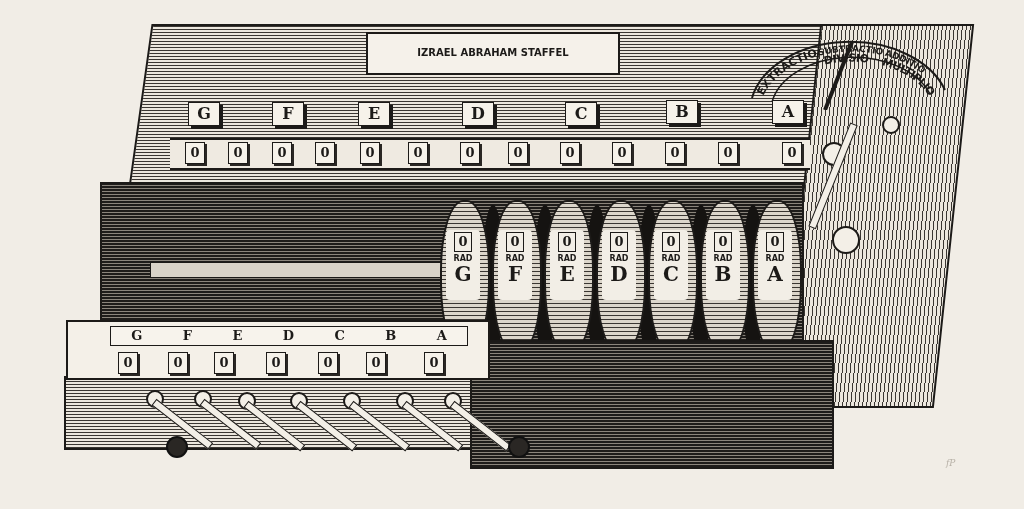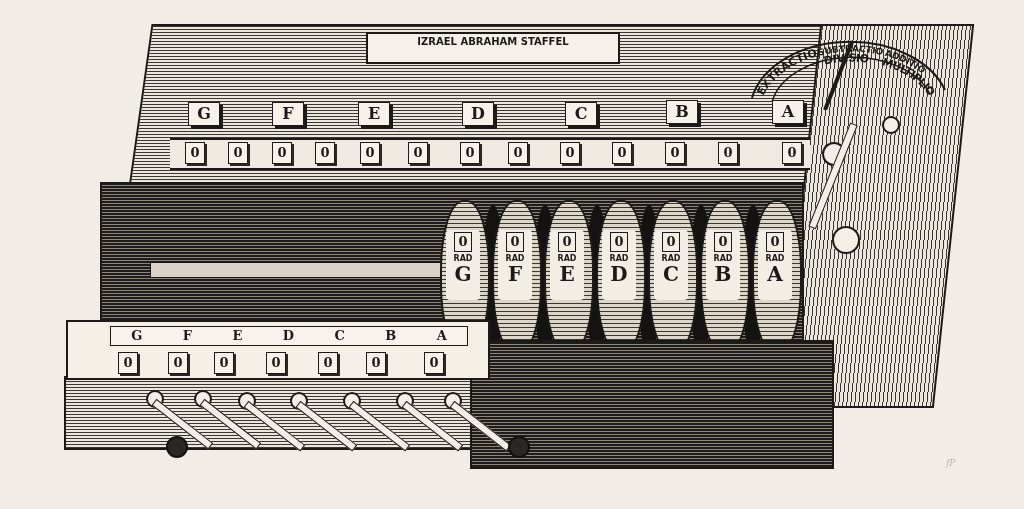--- a/index.html
+++ b/index.html
@@ -23,21 +23,21 @@
   .arc-text { font-family:"DejaVu Sans", sans-serif; font-weight:bold; font-size:11px; fill:#1c1a18; }
   .sig { position:absolute; left:946px; top:458px; font-size:9px; color:#b8b2a8; font-style:italic; }
 </style>
 </head>
 <body>
 
 <div class="canvas">
 
   <div class="hatch" style="position:absolute; left:140px; top:24px; width:700px; height:160px; transform:skewX(-8deg); border:2px solid #1c1a18;"></div>
 
-  <div class="plate" style="left:366px; top:32px; width:250px; height:26px; font-size:10px; line-height:12px; padding-top:2px;">
+  <div class="plate" style="left:366px; top:32px; width:250px; height:26px; font-size:10px; line-height:12px; padding-top:13px;">
     <div>IZRAEL ABRAHAM STAFFEL</div>
   </div>
 
   <div class="hatch-v" style="position:absolute; left:800px; top:24px; width:150px; height:380px; transform:skewX(-6deg); border:2px solid #1c1a18;"></div>
 
   <svg style="position:absolute; left:740px; top:20px;" width="220" height="90" viewBox="0 0 220 90">
     <path d="M12,78 A100,70 0 0 1 205,70" fill="none" stroke="#1c1a18" stroke-width="2"></path>
     <path d="M32,82 A82,55 0 0 1 190,74" fill="none" stroke="#1c1a18" stroke-width="1.5"></path>
     <path id="arcpath" d="M22,80 A92,62 0 0 1 198,72" fill="none"></path>
     <text class="arc-text"><textPath href="#arcpath" startOffset="2%">EXTRACTIO</textPath></text>

